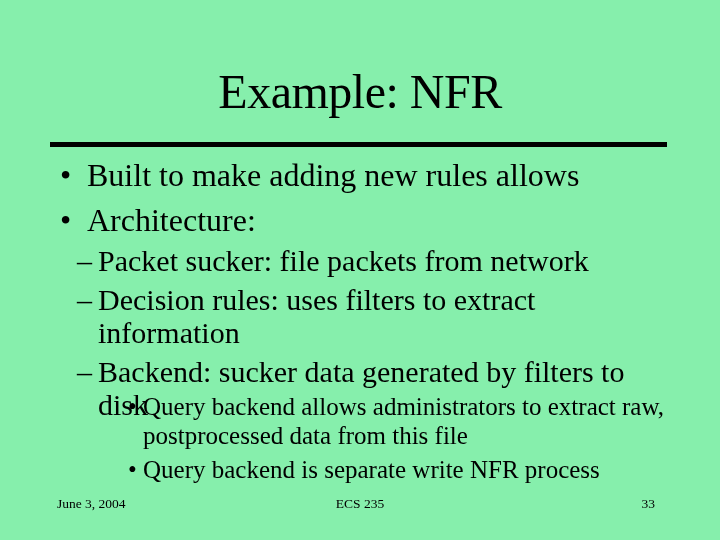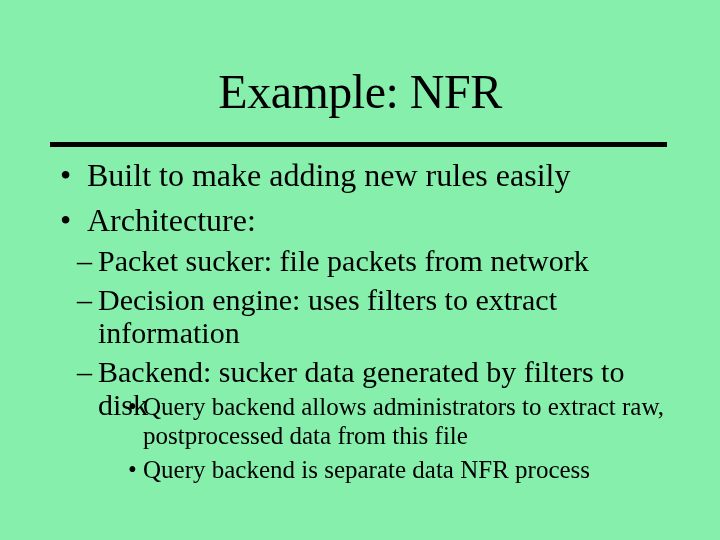--- a/index.html
+++ b/index.html
@@ -71,48 +71,53 @@
 
 <div class="slide">
 
   <h1 class="title">Example: NFR</h1>
 
   <div class="rule"></div>
 
   <div class="list l1">
     <div class="li">
       <span class="mk">•</span>
-      <span class="tx">Built to make adding new rules easily</span>
+      <span class="tx">Built to make adding new rules allows</span>
     </div>
     <div class="li">
       <span class="mk">•</span>
       <span class="tx">Architecture:</span>
     </div>
   </div>
 
   <div class="list l2">
     <div class="li">
       <span class="mk">–</span>
       <span class="tx">Packet sucker: file packets from network</span>
     </div>
     <div class="li">
       <span class="mk">–</span>
-      <span class="tx">Decision engine: uses filters to extract information</span>
+      <span class="tx">Decision rules: uses filters to extract information</span>
     </div>
     <div class="li">
       <span class="mk">–</span>
       <span class="tx">Backend: sucker data generated by filters to disk</span>
     </div>
   </div>
 
   <div class="list l3">
     <div class="li">
       <span class="mk">•</span>
       <span class="tx">Query backend allows administrators to extract raw, postprocessed data from this file</span>
     </div>
     <div class="li">
       <span class="mk">•</span>
-      <span class="tx">Query backend is separate data NFR process</span>
+      <span class="tx">Query backend is separate write NFR process</span>
     </div>
   </div>
 
+  <div class="footer">
+    <span class="f-date">June 3, 2004</span>
+    <span class="f-course">ECS 235</span>
+    <span class="f-page">33</span>
+  </div>
 
 </div>
 
 </body></html>

